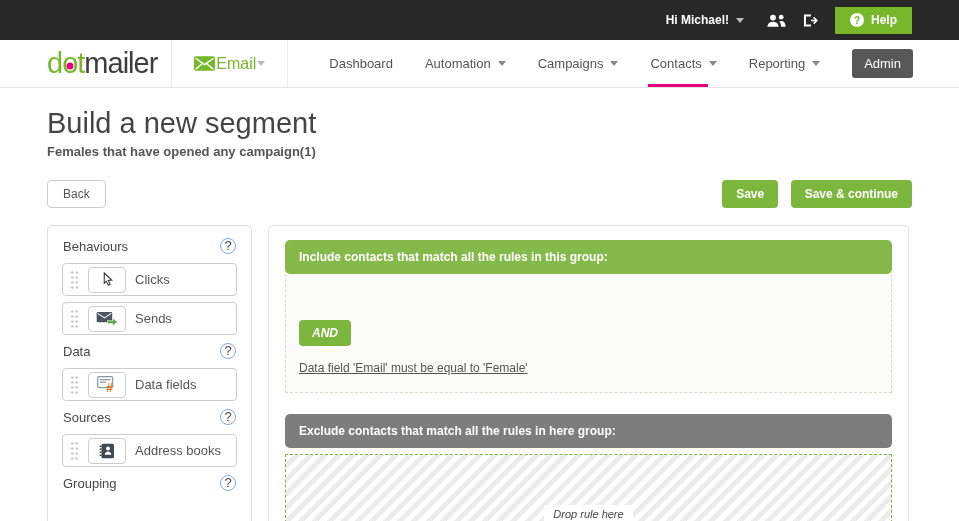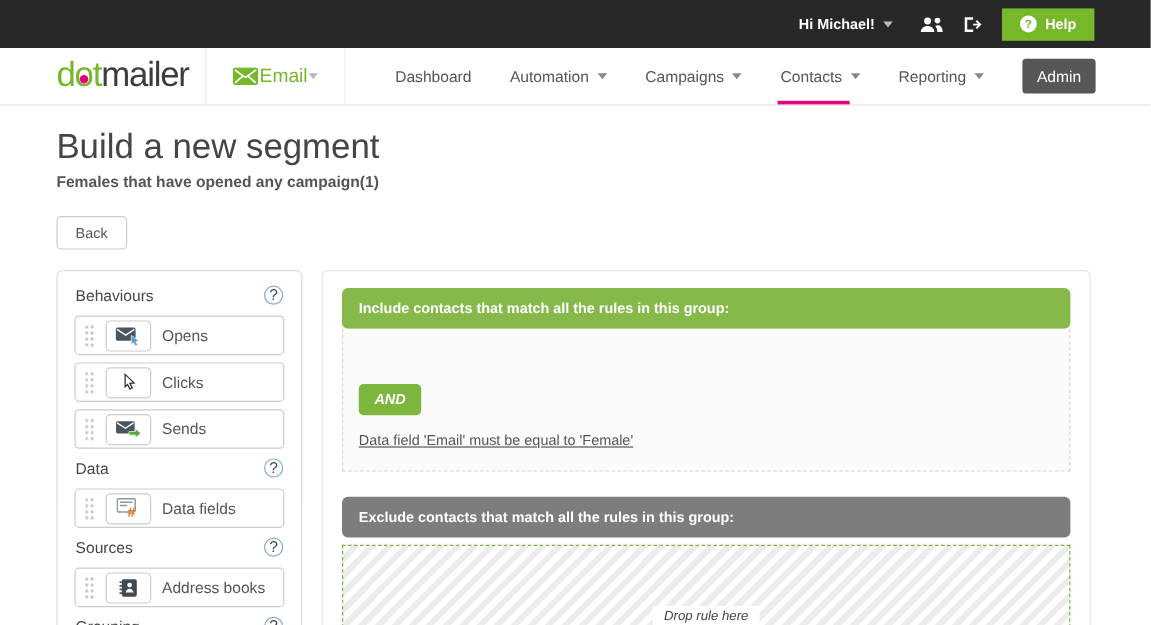--- a/index.html
+++ b/index.html
@@ -152,42 +152,33 @@
   <button class="admin-btn">Admin</button>
 </div>
 
 <div class="page-head">
   <div class="page-title">Build a new segment</div>
   <div class="page-subtitle">Females that have opened any campaign(1)</div>
 </div>
 
 <div class="actions">
   <button class="back-btn">Back</button>
+  <div>
+    <button class="green-btn">Save</button>
+    <button class="green-btn">Save &amp; continue</button>
+  </div>
 </div>
 
 <div class="sidebar-card">
 
   <div class="side-header">
     <span>Behaviours</span>
     <span class="q-icon">?</span>
   </div>
 
-  <div class="side-item">
-    <span class="drag-dots"></span>
-    <span class="icon-box">
-      <span>
-        <svg width="23" height="16" viewBox="0 0 23 16">
-          <rect x="0.5" y="1" width="16.5" height="11" rx="1.5" fill="#4a5560"></rect>
-          <path d="M1.5 2.5l7.3 4.8 7.2-4.8" stroke="#fff" stroke-width="1.2" fill="none"></path>
-          <path d="M13.5 7.5l6.5 4.8-2.8.3 1.5 2.8-1.9 1-1.5-2.9-2 1.9z" fill="#5b9bd5" stroke="#fff" stroke-width="0.6"></path>
-        </svg>
-      </span>
-    </span>
-    <span class="side-item-label">Opens</span>
-  </div>
 
   <div class="side-item">
     <span class="drag-dots"></span>
     <span class="icon-box">
       <span>
         <svg width="13" height="17" viewBox="0 0 16 19">
           <path d="M4 1.5l9.2 8.7-4.3.4 2.5 4.7-2.4 1.3-2.5-4.8-2.5 2.3z" fill="#fff" stroke="#333" stroke-width="1.3"></path>
         </svg>
       </span>
     </span>
@@ -257,19 +248,19 @@
 
   <div class="group-header include">Include contacts that match all the rules in this group:</div>
 
   <div class="group-body">
     <br>
     <button class="and-btn">AND</button>
     <br>
     <span class="rule-link">Data field 'Email' must be equal to 'Female'</span>
   </div>
 
-  <div class="group-header exclude">Exclude contacts that match all the rules in this group:</div>
+  <div class="group-header exclude">Exclude contacts that match all the rules in here group:</div>
 
   <div class="drop-zone">
     <span class="drop-hint">Drop rule here</span>
   </div>
 
 </div>
 
 </body></html>

